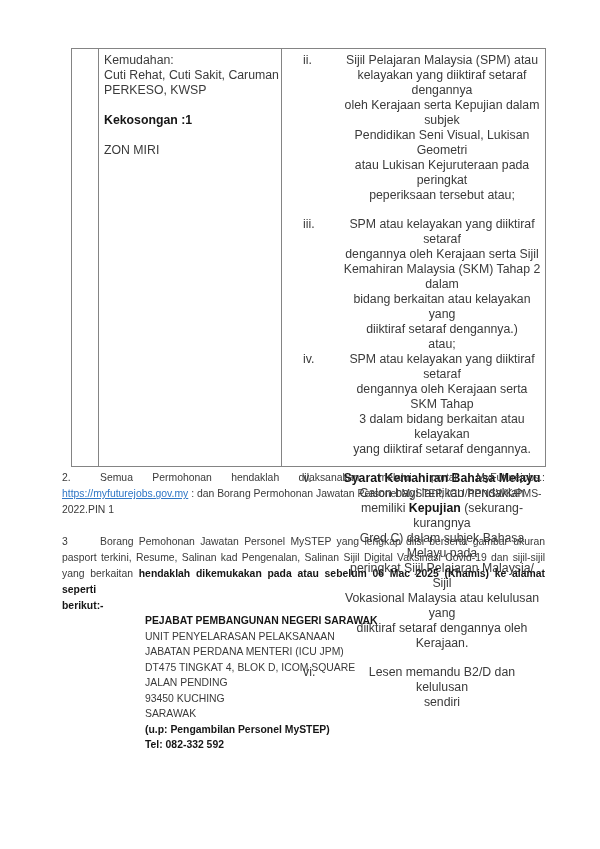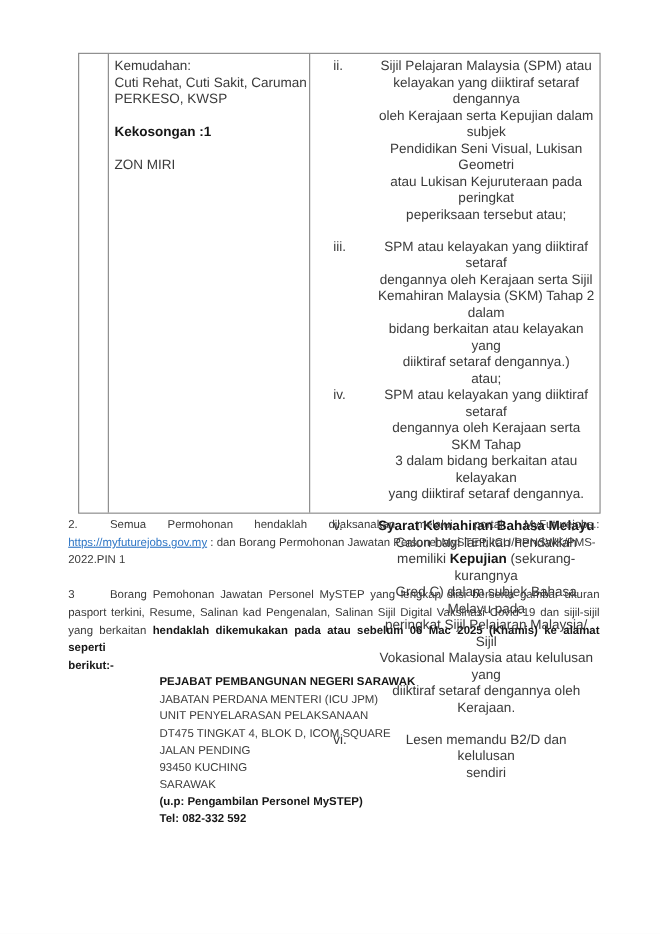--- a/index.html
+++ b/index.html
@@ -144,22 +144,22 @@
       <span class="pnum">3</span>
       <span class="jtext">Borang Pemohonan Jawatan Personel MySTEP yang lengkap diisi berserta gambar ukuran</span>
     </div>
     <div class="jline">pasport terkini, Resume, Salinan kad Pengenalan, Salinan Sijil Digital Vaksinasi Covid-19 dan sijil-sijil</div>
     <div class="jline"><span>yang berkaitan </span><span class="b">hendaklah dikemukakan pada atau sebelum 06 Mac 2025 (Khamis) ke alamat seperti</span></div>
     <div class="b">berikut:-</div>
   </div>
 
   <div class="address">
     <div class="b">PEJABAT PEMBANGUNAN NEGERI SARAWAK</div>
+    <div>UNIT PENYELARASAN PELAKSANAAN</div>
     <div>JABATAN PERDANA MENTERI (ICU JPM)</div>
-    <div>UNIT PENYELARASAN PELAKSANAAN</div>
     <div>DT475 TINGKAT 4, BLOK D, ICOM SQUARE</div>
     <div>JALAN PENDING</div>
     <div>93450 KUCHING</div>
     <div>SARAWAK</div>
     <div class="b">(u.p: Pengambilan Personel MySTEP)</div>
     <div class="b">Tel: 082-332 592</div>
   </div>
 
 </div>
 

